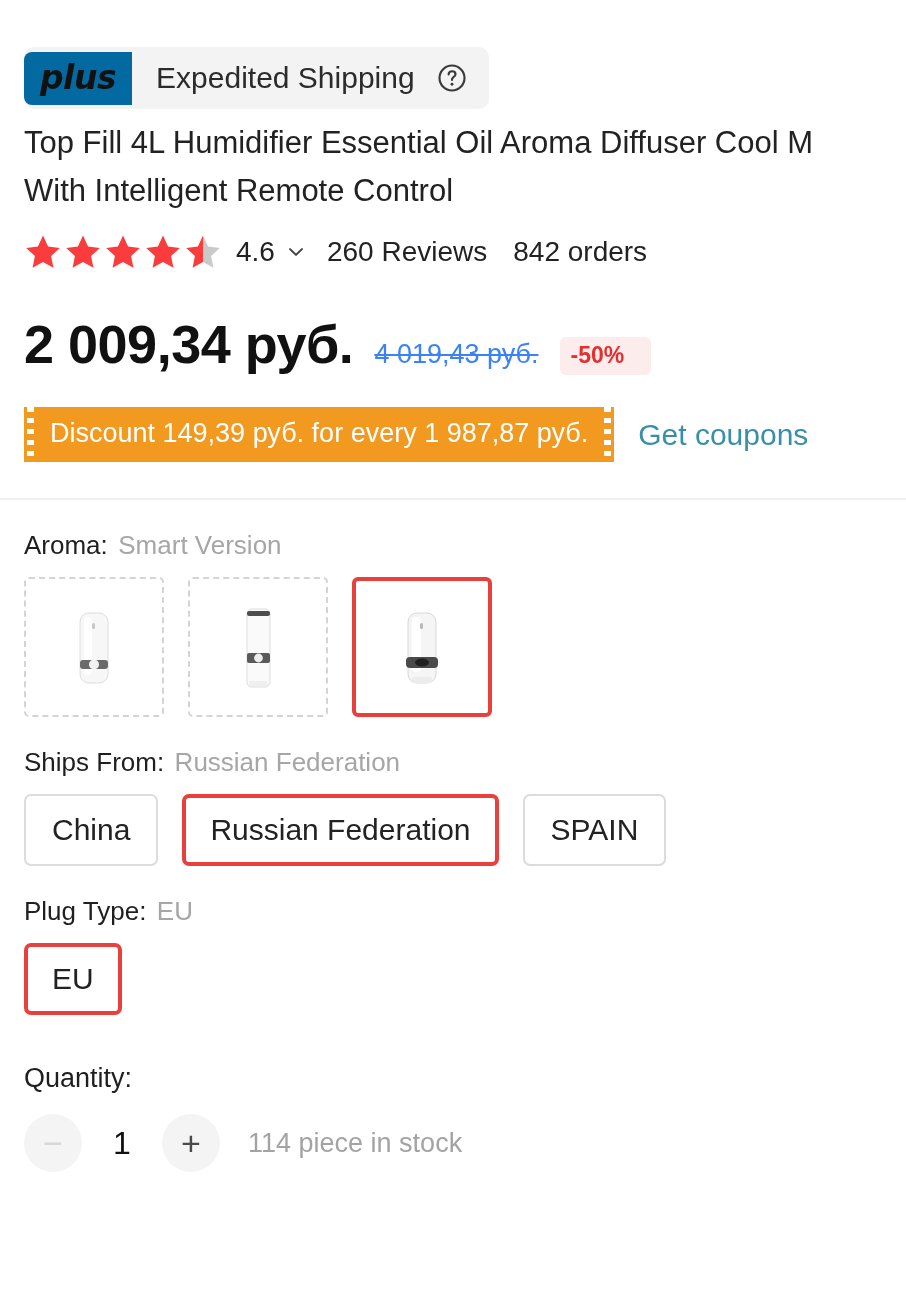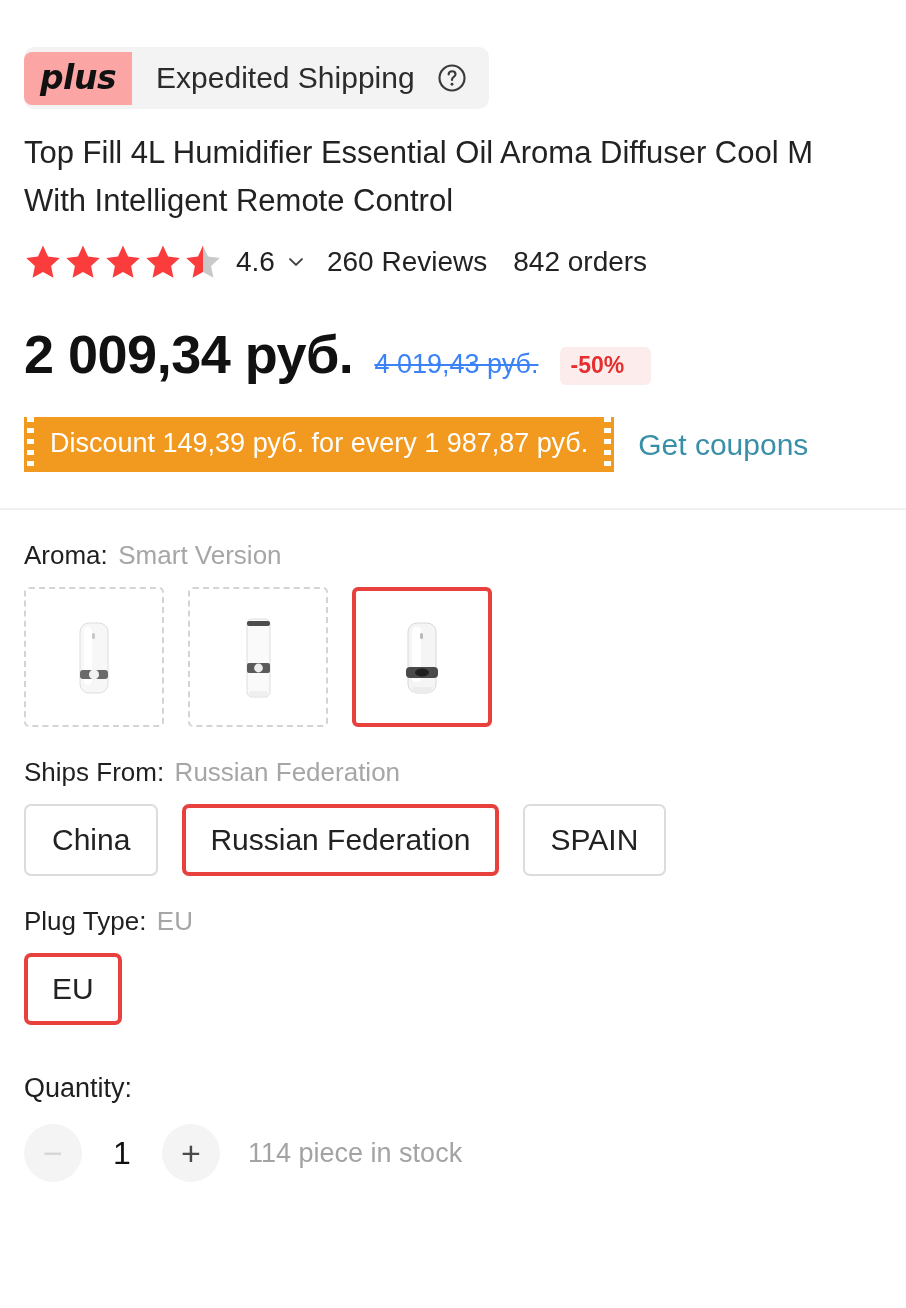--- a/index.html
+++ b/index.html
@@ -29,21 +29,21 @@
     display: inline-flex;
     align-items: center;
     background: #f3f3f3;
     border-radius: 10px;
     height: 62px;
     margin-top: 47px;
     padding-right: 22px;
     box-sizing: border-box;
   }
   .plus-badge {
-    background: #fca5a5;
+    background: #0369a1;
     color: #111111;
     font-style: italic;
     font-weight: bold;
     font-size: 33px;
     letter-spacing: -0.5px;
     line-height: 1;
     padding: 9px 16px 11px 16px;
     margin-left: 0;
     border-radius: 8px 0 0 8px;
     font-family: "DejaVu Sans", sans-serif;
@@ -58,21 +58,21 @@
     margin-left: 22px;
     display: inline-flex;
     align-items: center;
   }
 
   
   .title {
     font-size: 31px;
     line-height: 1.55;
     color: #222222;
-    margin-top: 20px;
+    margin-top: 10px;
     white-space: nowrap;
     overflow: visible;
   }
   .title-line {
     display: block;
     white-space: nowrap;
   }
 
   
   .rating-row {

